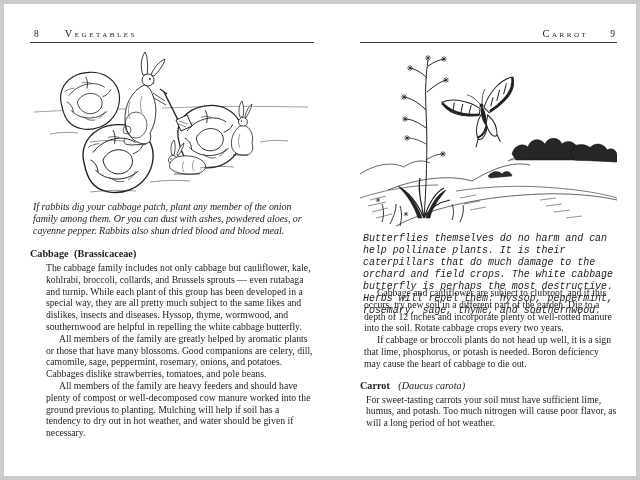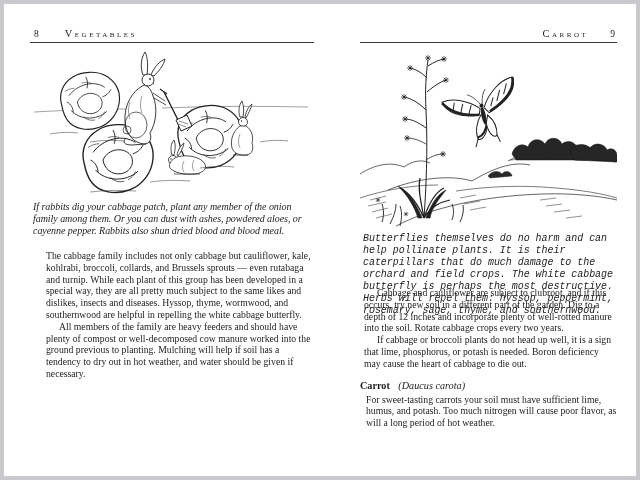--- a/index.html
+++ b/index.html
@@ -125,22 +125,27 @@
           <path d="M20,84 C30,82 40,82 48,83 M60,92 C72,90 84,90 94,91"></path>
           <path d="M120,132 C134,130 148,130 160,131 M170,118 C182,116 194,116 204,117"></path>
           <path d="M230,92 C240,90 250,90 258,91 M60,142 C76,140 92,140 106,141"></path>
         </g>
       </svg>
     </div>
 
     <p class="caption caption-left">If rabbits dig your cabbage patch, plant any member of the onion family among them. Or you can dust with ashes, powdered aloes, or cayenne pepper. Rabbits also shun dried blood and blood meal.</p>
 
     <div class="textblock tb-left">
+      <h3 class="sec-head">
+        <span>Cabbage</span>
+        <span class="taxon-roman">(Brassicaceae)</span>
+      </h3>
       <div class="body-left">
         <p>The cabbage family includes not only cabbage but cauliflower, kale, kohlrabi, broccoli, collards, and Brussels sprouts — even rutabaga and turnip. While each plant of this group has been developed in a special way, they are all pretty much subject to the same likes and dislikes, insects and diseases. Hyssop, thyme, wormwood, and southernwood are helpful in repelling the white cabbage butterfly.</p>
+        <p class="ind">All members of the family are greatly helped by aromatic plants or those that have many blossoms. Good companions are celery, dill, camomile, sage, peppermint, rosemary, onions, and potatoes. Cabbages dislike strawberries, tomatoes, and pole beans.</p>
         <p class="ind">All members of the family are heavy feeders and should have plenty of compost or well-decomposed cow manure worked into the ground previous to planting. Mulching will help if soil has a tendency to dry out in hot weather, and water should be given if necessary.</p>
       </div>
     </div>
   </div>
 
   <div class="page page-right">
 
     <div class="runhead runhead-right">
       <span class="rh-title">Carrot</span>
       <span class="pagenum">9</span>

